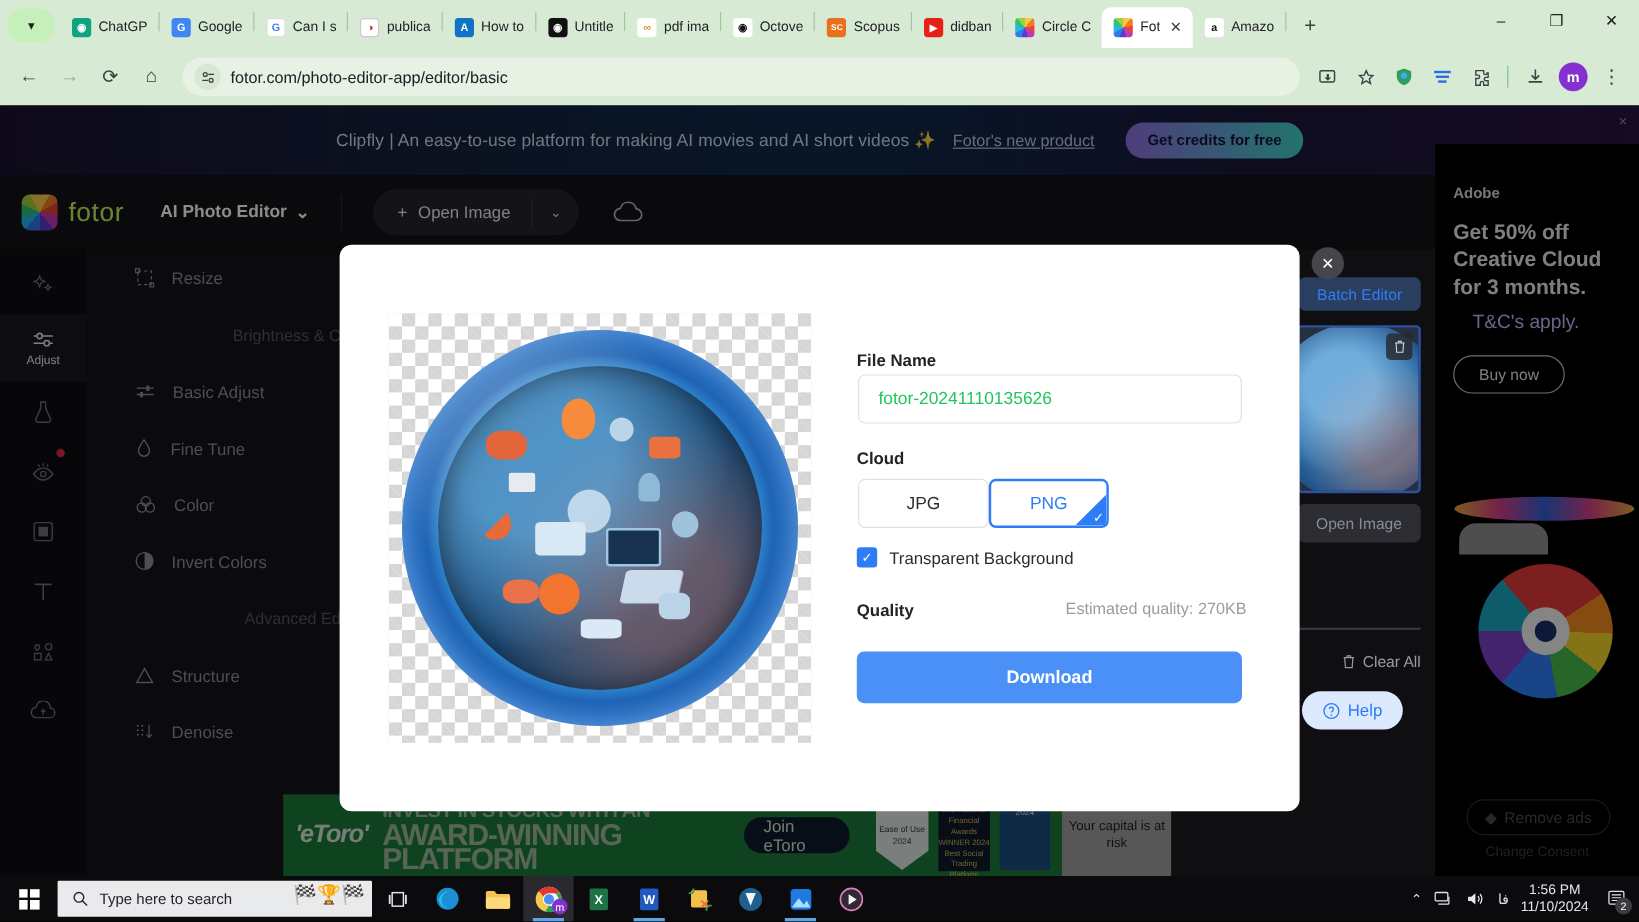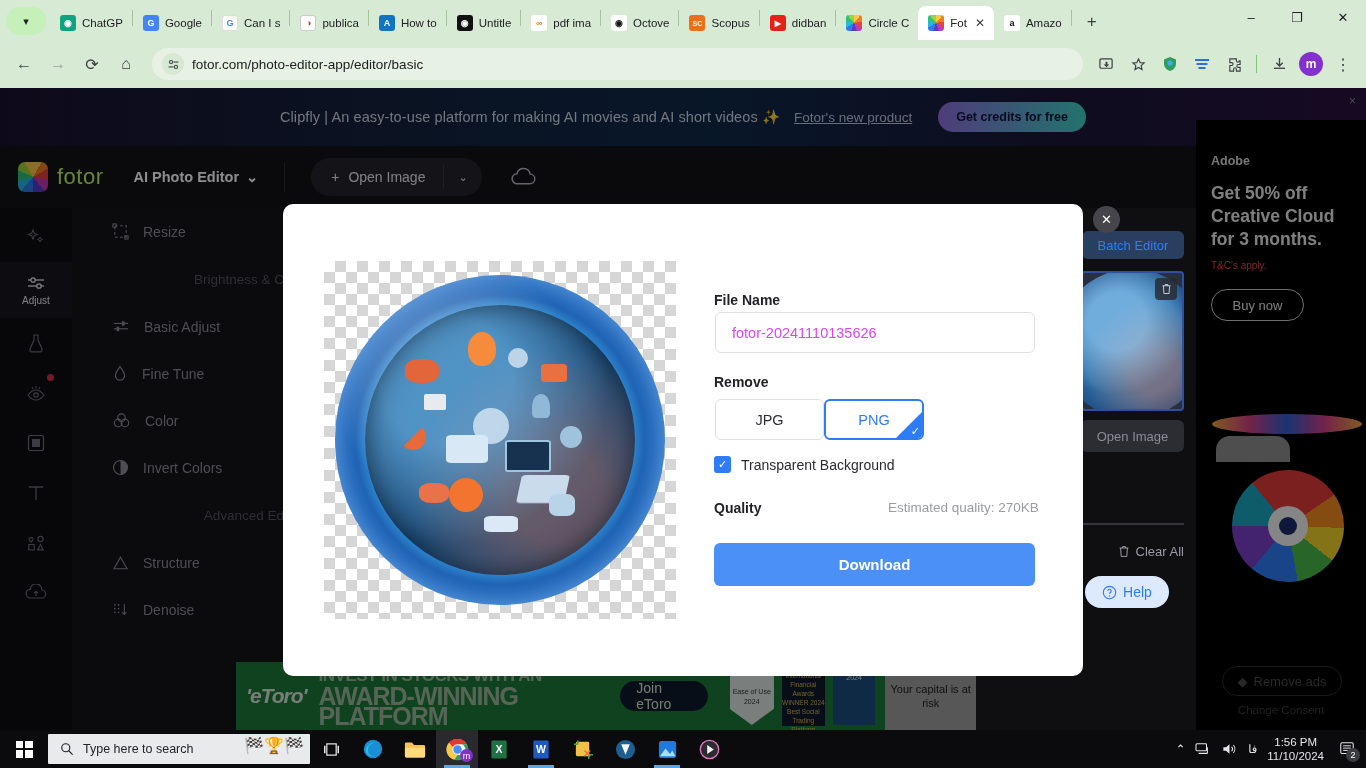--- a/index.html
+++ b/index.html
@@ -247,21 +247,21 @@
   
   .adrail {
     position: absolute; left: 1196px; top: 120px; width: 170px; height: 642px;
     background: #000;
   }
   .ad-brand { color: #d9d9d9; font-size: 12.5px; font-weight: bold; padding: 34px 0 0 15px; }
   .ad-head {
     color: #e8e8e8; font-size: 17.5px; font-weight: bold; line-height: 23px;
     padding: 14px 12px 0 15px;
   }
-  .ad-sub { color: #ef4444; font-size: 10px; padding: 9px 0 0 15px; }
+  .ad-sub { color: #c4b5fd; font-size: 16px; padding: 9px 0 0 31px; }
   .ad-buy {
     margin: 18px 0 0 15px; width: 93px; height: 32px;
     border: 1px solid #c9c9c9; border-radius: 17px; color: #e6e6e6;
     display: flex; align-items: center; justify-content: center; font-size: 13px;
   }
   .planet {
     position: absolute; left: 1212px; top: 414px; width: 150px; height: 20px;
     border-radius: 50%;
     background: linear-gradient(90deg,#e8a33d,#d43f86,#2f5fd0,#d43f86,#e8a33d);
   }
@@ -371,21 +371,21 @@
       radial-gradient(circle at 70% 70%, rgba(255,110,60,.30) 0 18%, transparent 55%),
       radial-gradient(circle at 50% 50%, #20527f 0 45%, #1c4a77 70%, #3aa0d6 100%);
     box-shadow: inset 0 0 26px rgba(0,0,0,.5);
   }
   .blob { position: absolute; border-radius: 30%; filter: blur(.3px); }
   .field-label { position: absolute; font-size: 14px; font-weight: bold; color: #222228; }
   .filename-box {
     position: absolute; left: 715px; top: 312px; width: 320px; height: 41px;
     border: 1px solid #dfe1e6; border-radius: 6px;
     display: flex; align-items: center; padding-left: 16px;
-    font-size: 14.5px; color: #d946ef;
+    font-size: 14.5px; color: #22c55e;
   }
   .fmt-btn {
     position: absolute; top: 399px; height: 41px; border-radius: 6px;
     display: flex; align-items: center; justify-content: center;
     font-size: 14.5px; overflow: hidden;
   }
   .fmt-jpg { left: 715px; width: 109px; border: 1px solid #dfe1e6; color: #2c2c32; }
   .fmt-png { left: 824px; width: 100px; border: 2px solid #2f7df6; color: #2f7df6; }
   .fmt-check {
     position: absolute; right: 0; bottom: 0; width: 0; height: 0;
@@ -881,21 +881,21 @@
         <div class="blob" style="left:44%;top:78%;width:34px;height:16px;background:#dbe9f6;border-radius:20%;"></div>
         <div class="blob" style="left:22%;top:33%;width:22px;height:16px;background:#e7ebf0;border-radius:10%;"></div>
         <div class="blob" style="left:62%;top:33%;width:18px;height:24px;background:#8fb9d6;border-radius:50% 50% 20% 20%;"></div>
       </div>
     </div>
   </div>
 
   <div class="field-label" style="left:714px;top:292px;">File Name</div>
   <div class="filename-box">fotor-20241110135626</div>
 
-  <div class="field-label" style="left:714px;top:374px;">Remove</div>
+  <div class="field-label" style="left:714px;top:374px;">Cloud</div>
   <div class="fmt-btn fmt-jpg">JPG</div>
   <div class="fmt-btn fmt-png">
     <span>PNG</span>
     <span class="fmt-check"></span>
     <span class="fmt-tick">✓</span>
   </div>
 
   <div class="chk-row">
     <span class="chk-box">✓</span>
     <span class="chk-label">Transparent Background</span>

